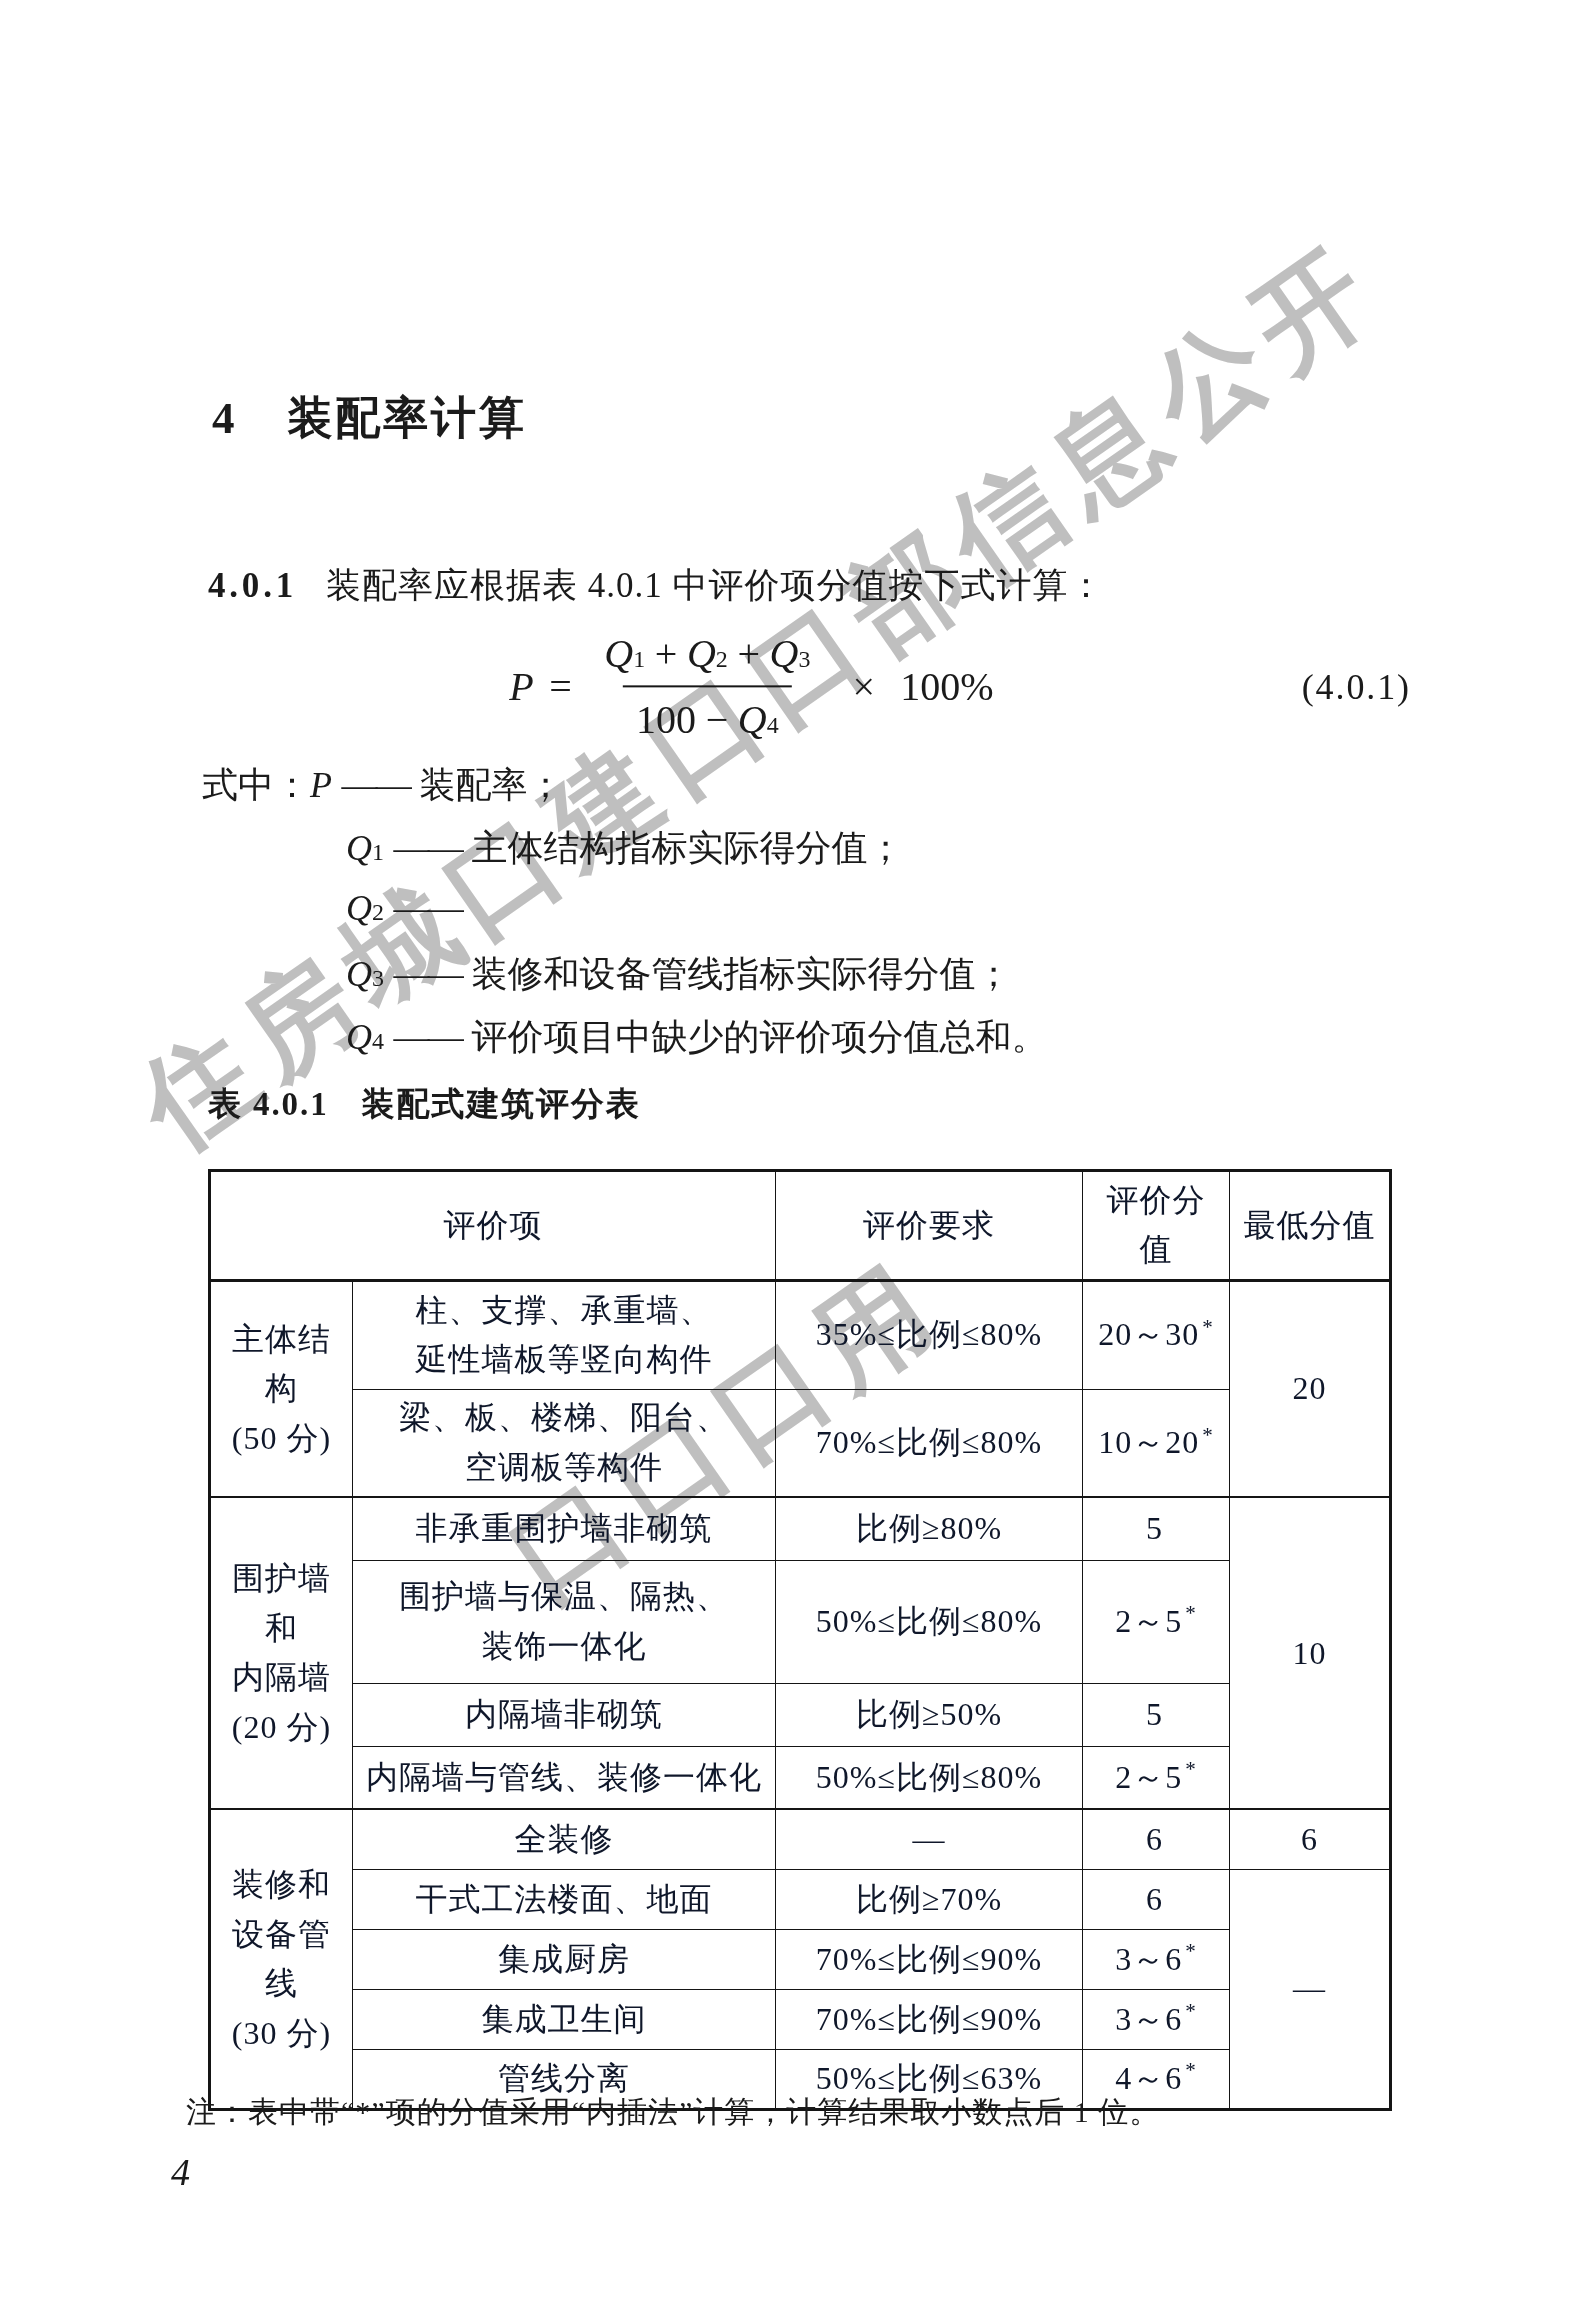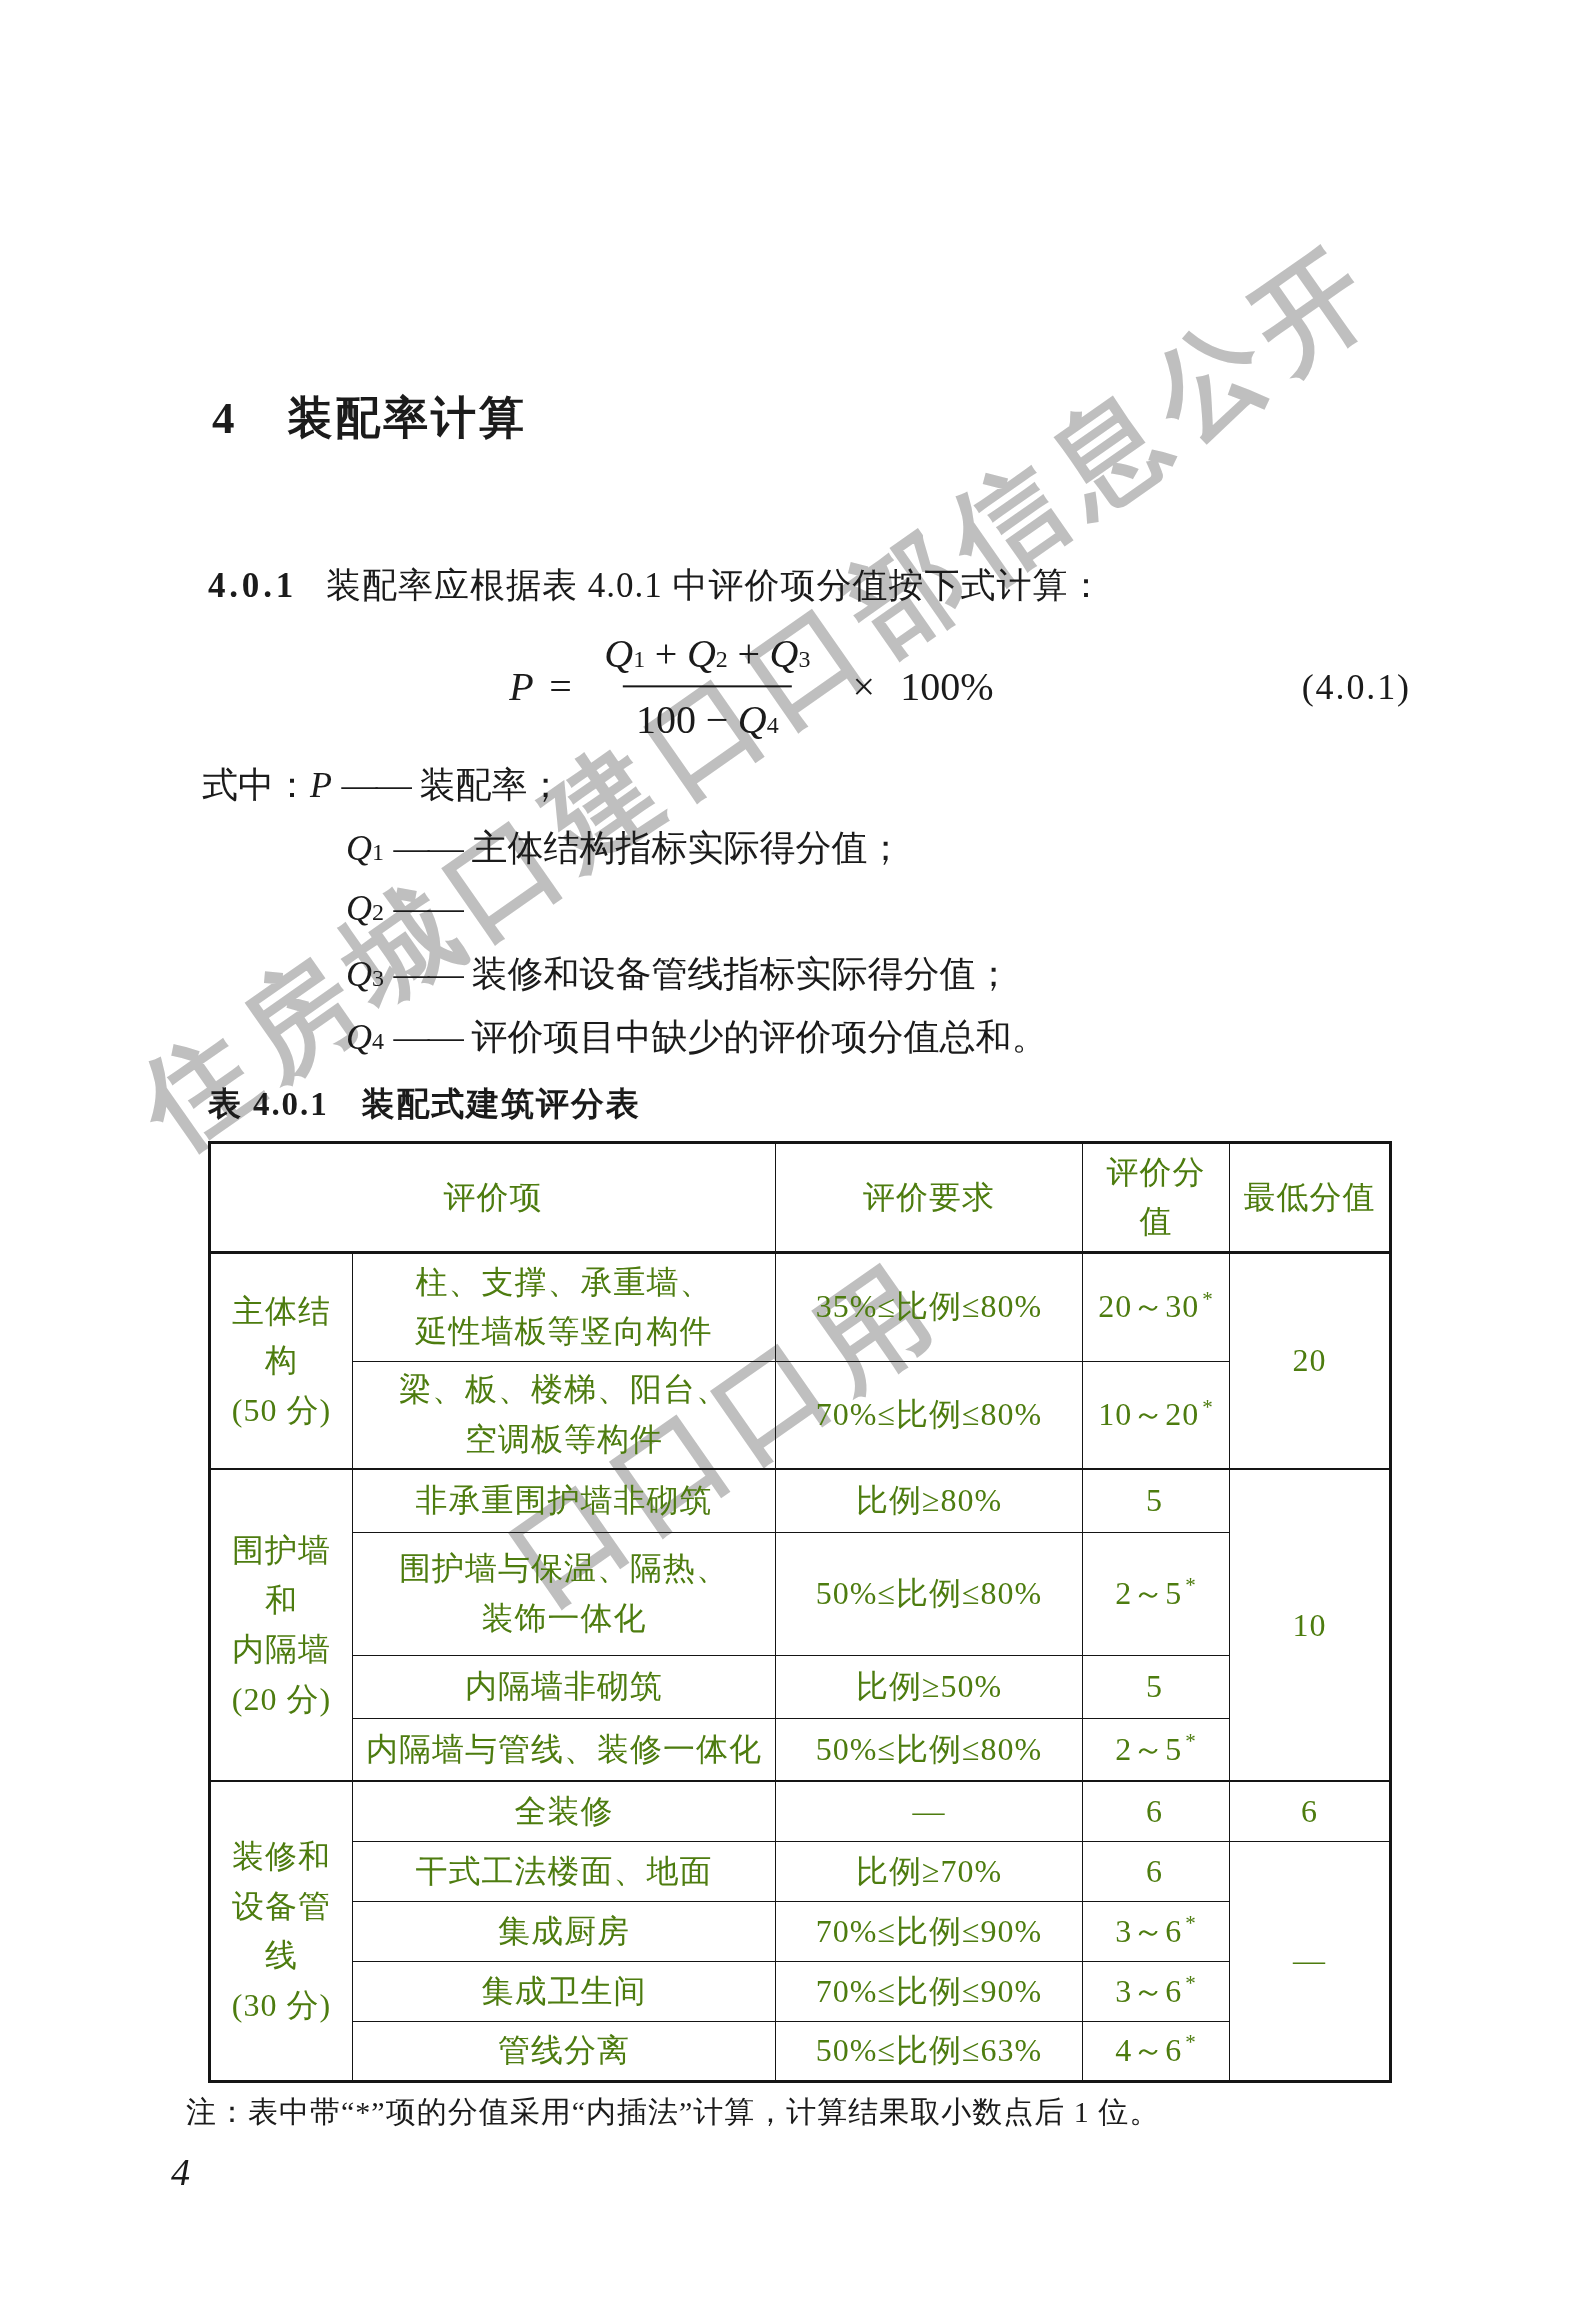--- a/index.html
+++ b/index.html
@@ -51,23 +51,23 @@
   .def-line .indent { width:144px; flex:0 0 auto; }
   .def-line .sym { font-style:italic; }
   .def-line .dash { margin:0 9.6px; letter-spacing:-1.9px; flex:0 0 auto; }
   
   .tbl-caption {
     position:absolute; left:208px; width:1182px; top:1082px;
     font-weight:bold; font-size:33px; letter-spacing:1.9px;
   }
   .tbl-caption .cap-no { margin-right:33px; }
   table.score-table {
-    position:absolute; left:208px; top:1141px; width:1182px;
+    position:absolute; left:208px; top:1169px; width:1182px;
     border-collapse:collapse; table-layout:fixed;
-    font-size:32px; color:#4d7c0f;
+    font-size:32px; color:#0f172a;
   }
   .score-table td {
     border:1.9px solid #151515; text-align:center; vertical-align:middle;
     padding:3.8px 7.7px; line-height:1.55; letter-spacing:1px;
   }
   .score-table tr.hdr td { height:71px; border-bottom:3.8px solid #151515; }
   .score-table { border:3.8px solid #151515; }
   .score-table tr.gstart td { border-top:2.9px solid #151515; }
   .rh-a td { height:102px; }  
   .rh-b td { height:63px;margin-top:34px; }   

